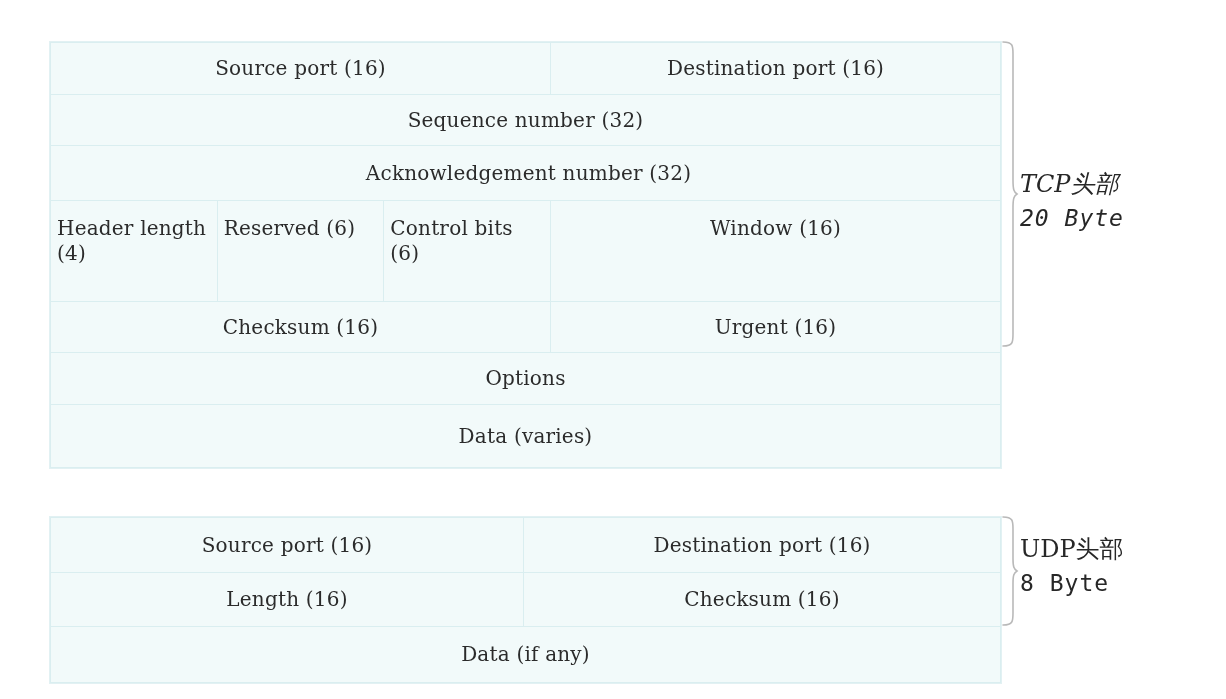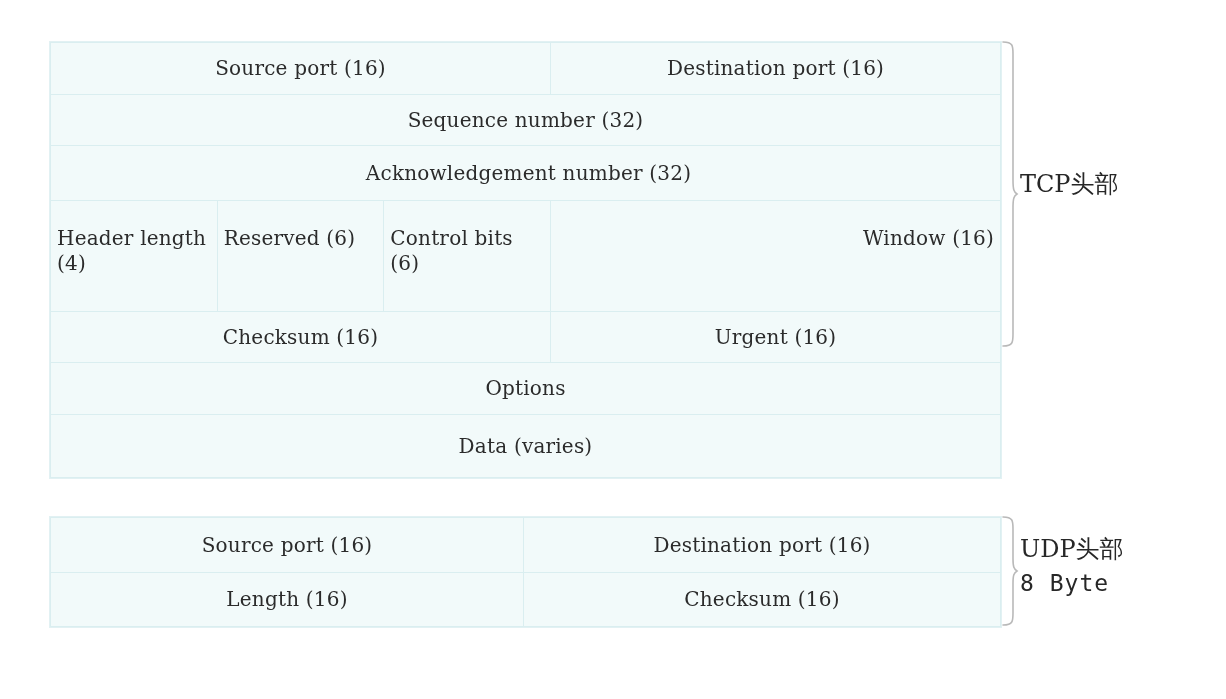--- a/index.html
+++ b/index.html
@@ -39,26 +39,26 @@
     font-size: 20px;
     line-height: 25px;
     text-align: center;
     vertical-align: middle;
     padding: 0 6px;
     letter-spacing: 0.2px;
     white-space: nowrap;
   }
   .pkt-table td.tall {
     vertical-align: top;
-    padding-top: 25px;
+    padding-top: 15px;
     text-align: left;
     white-space: normal;
   }
   .pkt-table td.tall.center {
-    text-align: right;
+    text-align: center;
   }
 
   #tcp-table {
     left: 50px;
     top: 30px;
     width: 924px;
   }
   #udp-table {
     left: 50px;
     top: 505px;
@@ -86,21 +86,21 @@
   .side-label .line2 {
     display: block;
     font-family: "DejaVu Sans Mono", monospace;
     font-size: 23px;
     letter-spacing: 1px;
   }
 
   #tcp-brace-group { left: 978px; top: 28px; width: 40px; height: 308px; }
   #udp-brace-group { left: 978px; top: 503px; width: 40px; height: 112px; }
 
-  #tcp-side-label { left: 1020px; top: 155px; }
+  #tcp-side-label { left: 1020px; top: 155px; font-style: italic; }
   #udp-side-label { left: 1020px; top: 520px; }
 </style>
 </head>
 <body>
 
 <div class="diagram">
 
   <table id="tcp-table" class="pkt-table">
     <tbody>
       <tr>
@@ -138,31 +138,35 @@
                C 4 2, 4 6, 4 14
                L 4 140
                C 4 150, 3 152, 0 154
                C 3 156, 4 158, 4 168
                L 4 294
                C 4 302, 4 306, 14 306" fill="none" stroke="#b9b9b9" stroke-width="1.6" stroke-linecap="round" transform="translate(26,0) scale(-1,1) translate(-13,0)"></path>
     </svg>
   </div>
   <div id="tcp-side-label" class="side-label">
     <span>TCP头部</span>
+    <span class="line2">20 Byte</span>
   </div>
 
   <table id="udp-table" class="pkt-table">
     <tbody>
       <tr>
         <td style="width:460px;height:54px;">Source port (16)</td>
         <td style="width:464px;height:54px;">Destination port (16)</td>
       </tr>
       <tr>
         <td style="height:53px;margin-top:44px;">Length (16)</td>
         <td style="height:53px;">Checksum (16)</td>
+      </tr>
+      <tr>
+        <td colspan="2" style="height:55px;">Data (if any)</td>
       </tr>
     </tbody>
   </table>
 
   <div id="udp-brace-group" class="brace-group">
     <svg class="brace-svg" width="40" height="112" viewBox="0 0 40 112">
       <path d="M 14 2
                C 4 2, 4 6, 4 14
                L 4 44
                C 4 52, 3 54, 0 56

